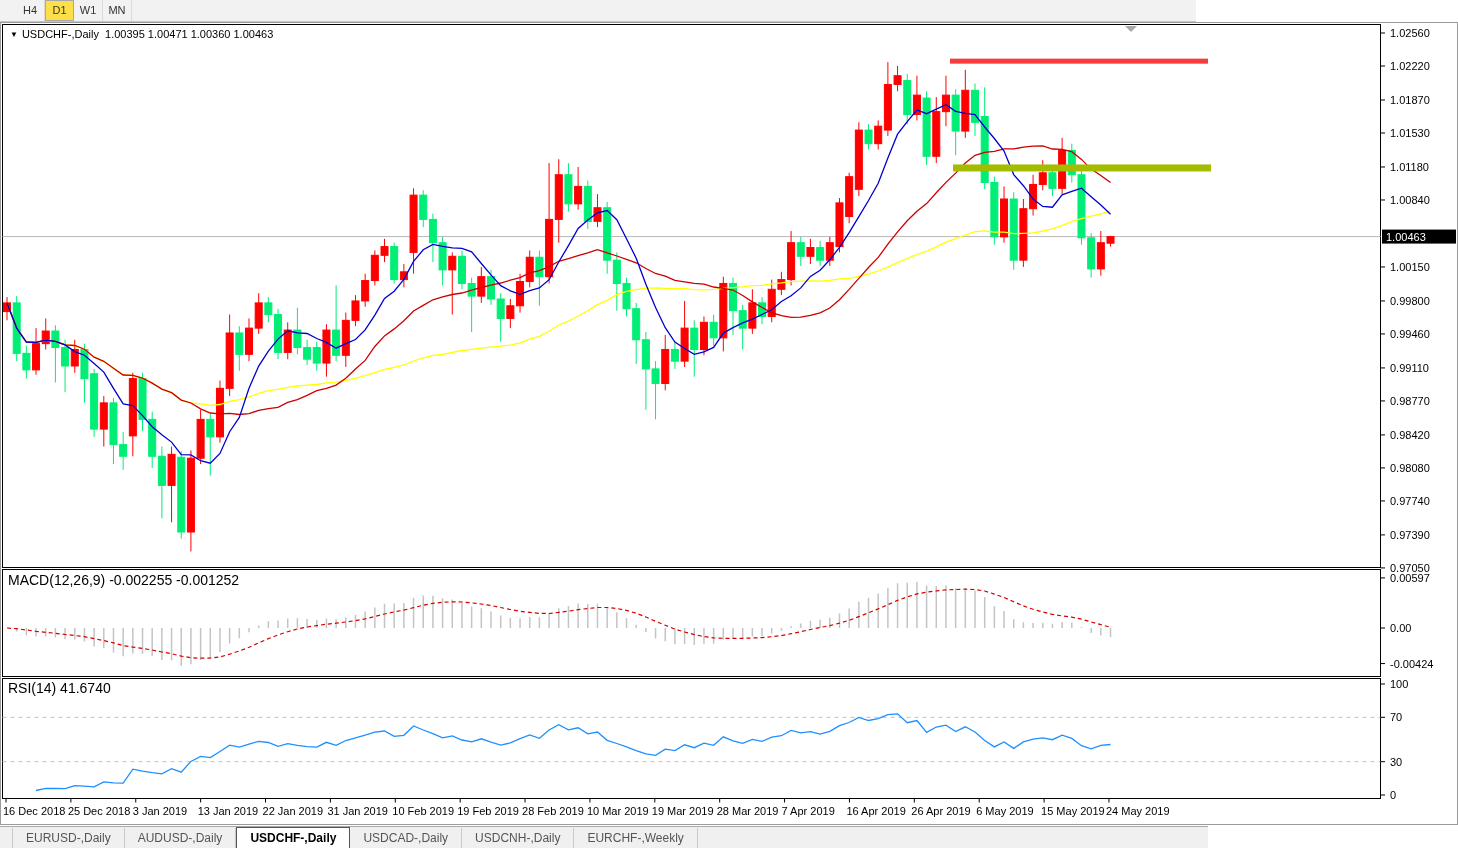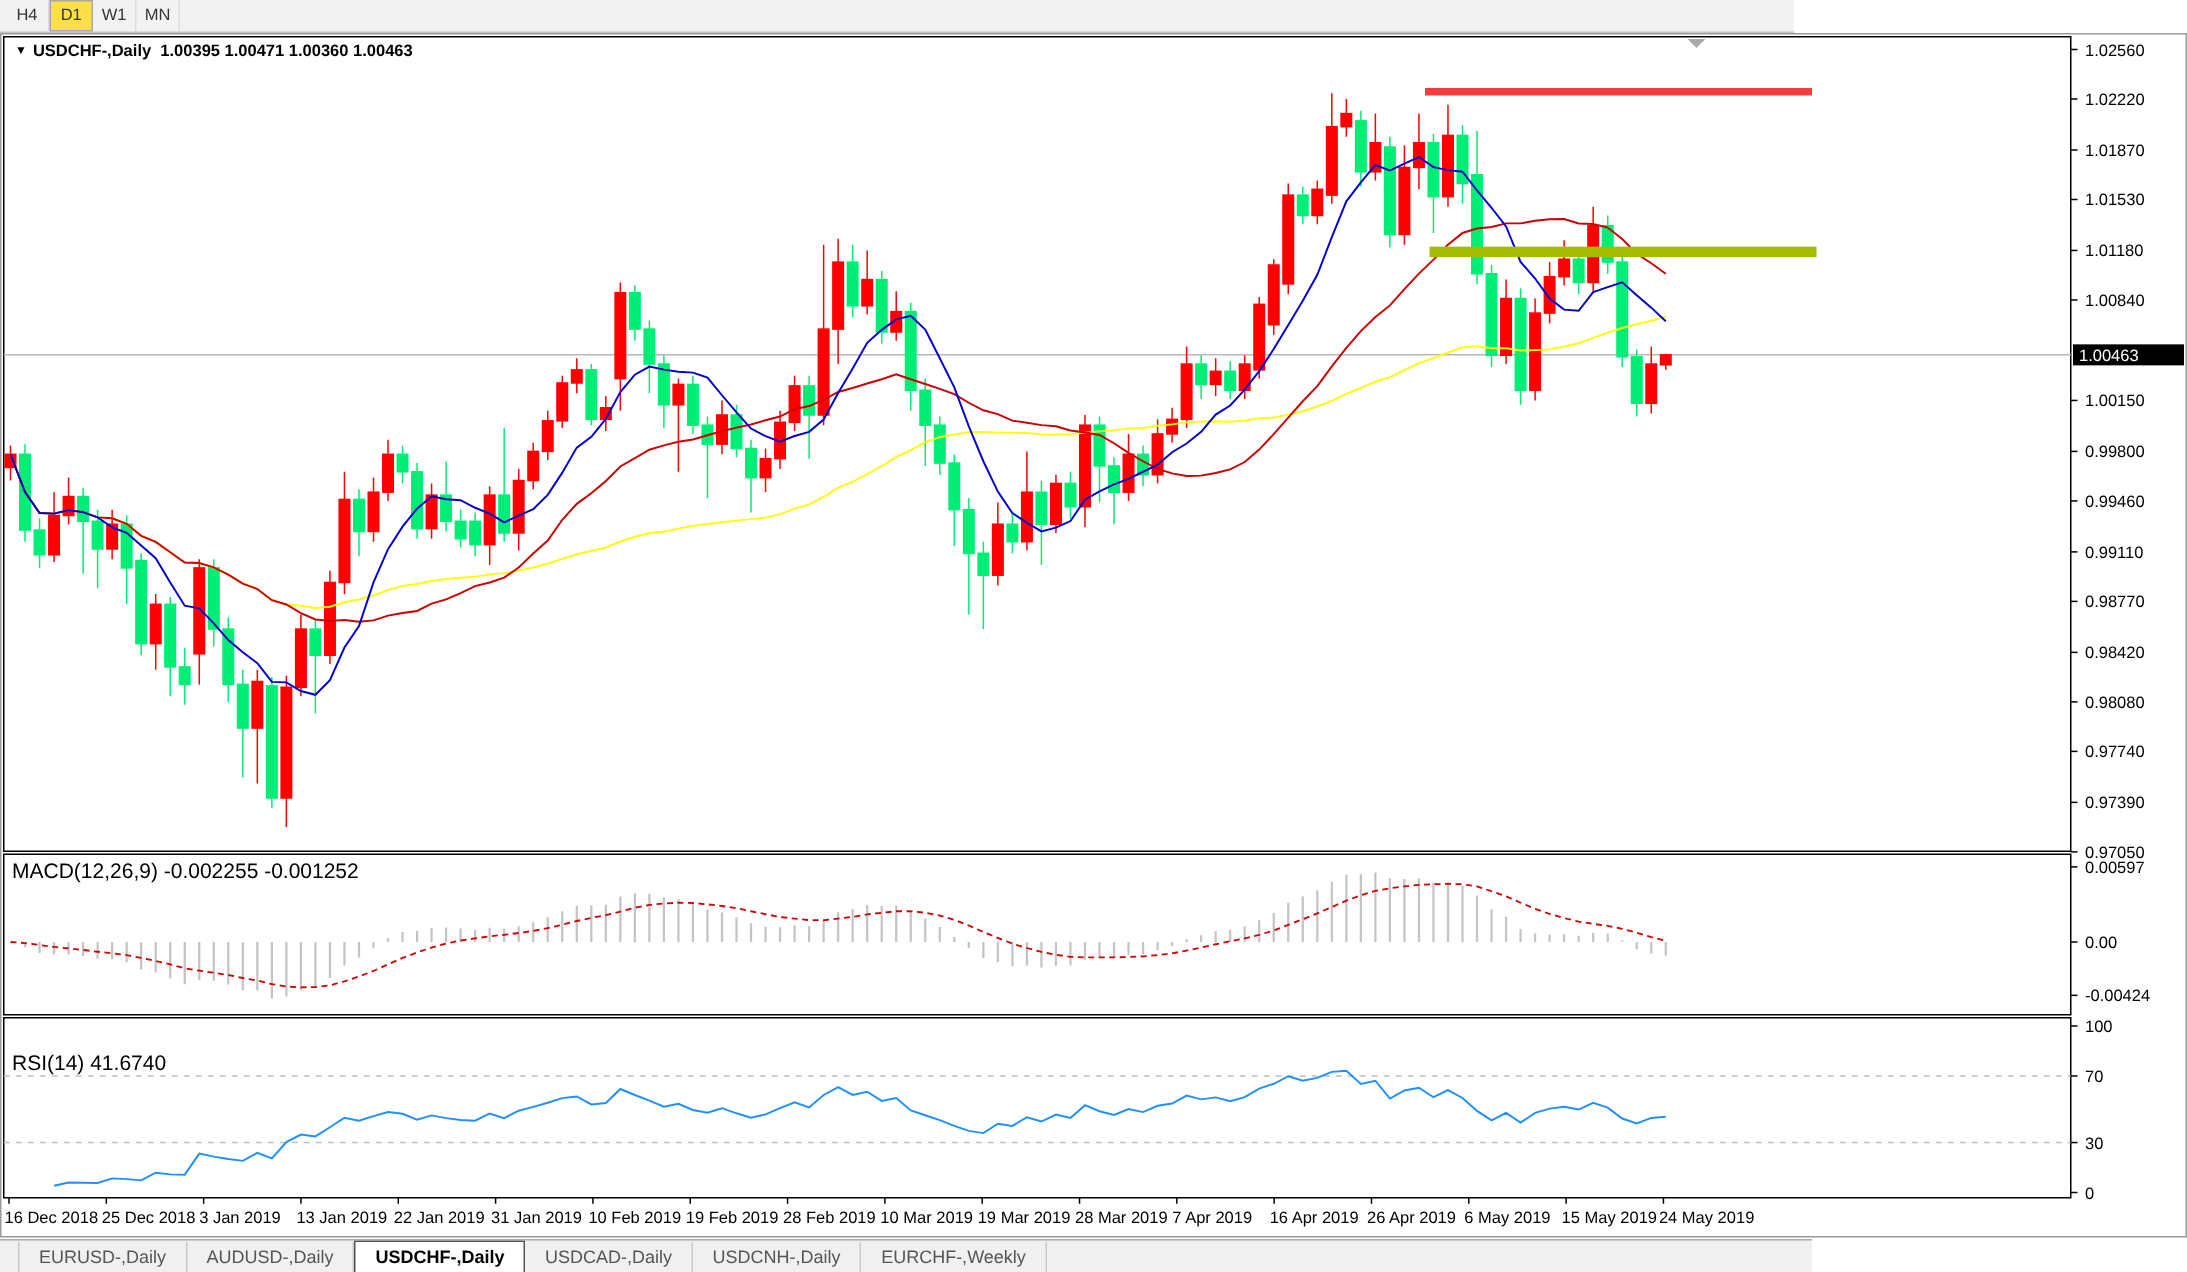--- a/index.html
+++ b/index.html
@@ -1,32 +1,32 @@
 <!DOCTYPE html>
 <html><head>
 <meta charset="utf-8">
 <style>
   html,body{margin:0;padding:0;background:#fff;}
   body{width:1458px;height:848px;position:relative;overflow:hidden;
        font-family:"Liberation Sans",sans-serif;-webkit-font-smoothing:antialiased;}
 
   
   .toolbar{position:absolute;left:0;top:0;width:1196px;height:22px;background:#f2f2f2;
-           border-bottom:1px solid #c6c6c6;display:flex;align-items:center;padding-left:4px;
+           border-bottom:1px solid #c6c6c6;display:flex;align-items:center;padding-left:16px;
            box-sizing:border-box;z-index:6;}
   .tfbtn{min-width:29px;height:21px;line-height:21px;text-align:center;font-size:11px;color:#333;
          border-right:1px solid #dcdcdc;box-sizing:border-box;cursor:default;}
   .tfbtn.active{background:#fde047;border:1px solid #a8a8a8;line-height:19px;}
 
   
-  .chart-title{position:absolute;left:10px;top:28px;font-size:11px;font-weight:bold;color:#000;z-index:4;white-space:pre;}
+  .chart-title{position:absolute;left:10px;top:28px;font-size:11px;font-weight:normal;color:#000;z-index:4;white-space:pre;}
   .chart-title .tri{font-size:8px;color:#000;margin-right:4px;vertical-align:1px;}
   .pane-label{position:absolute;left:8px;font-size:14px;color:#000;z-index:4;white-space:pre;}
   .macd-label{top:572px;}
-  .rsi-label{top:700px;}
+  .rsi-label{top:680px;}
 
   svg#chart-svg{position:absolute;left:0;top:0;z-index:1;}
 
   
   .tabbar{position:absolute;left:0;top:826px;width:1208px;height:22px;background:#f0f0f0;
           border-top:1px solid #a8a8a8;display:flex;align-items:center;font-size:12px;color:#555;z-index:6;}
   .tab{padding:1px 13px;height:18px;line-height:18px;border-right:1px solid #c9c9c9;cursor:default;white-space:nowrap;}
   .tab:first-child{border-left:1px solid #c9c9c9;margin-left:12px;}
   .tab.active{background:#fff;border:1px solid #555;font-weight:bold;color:#000;}
 </style>

